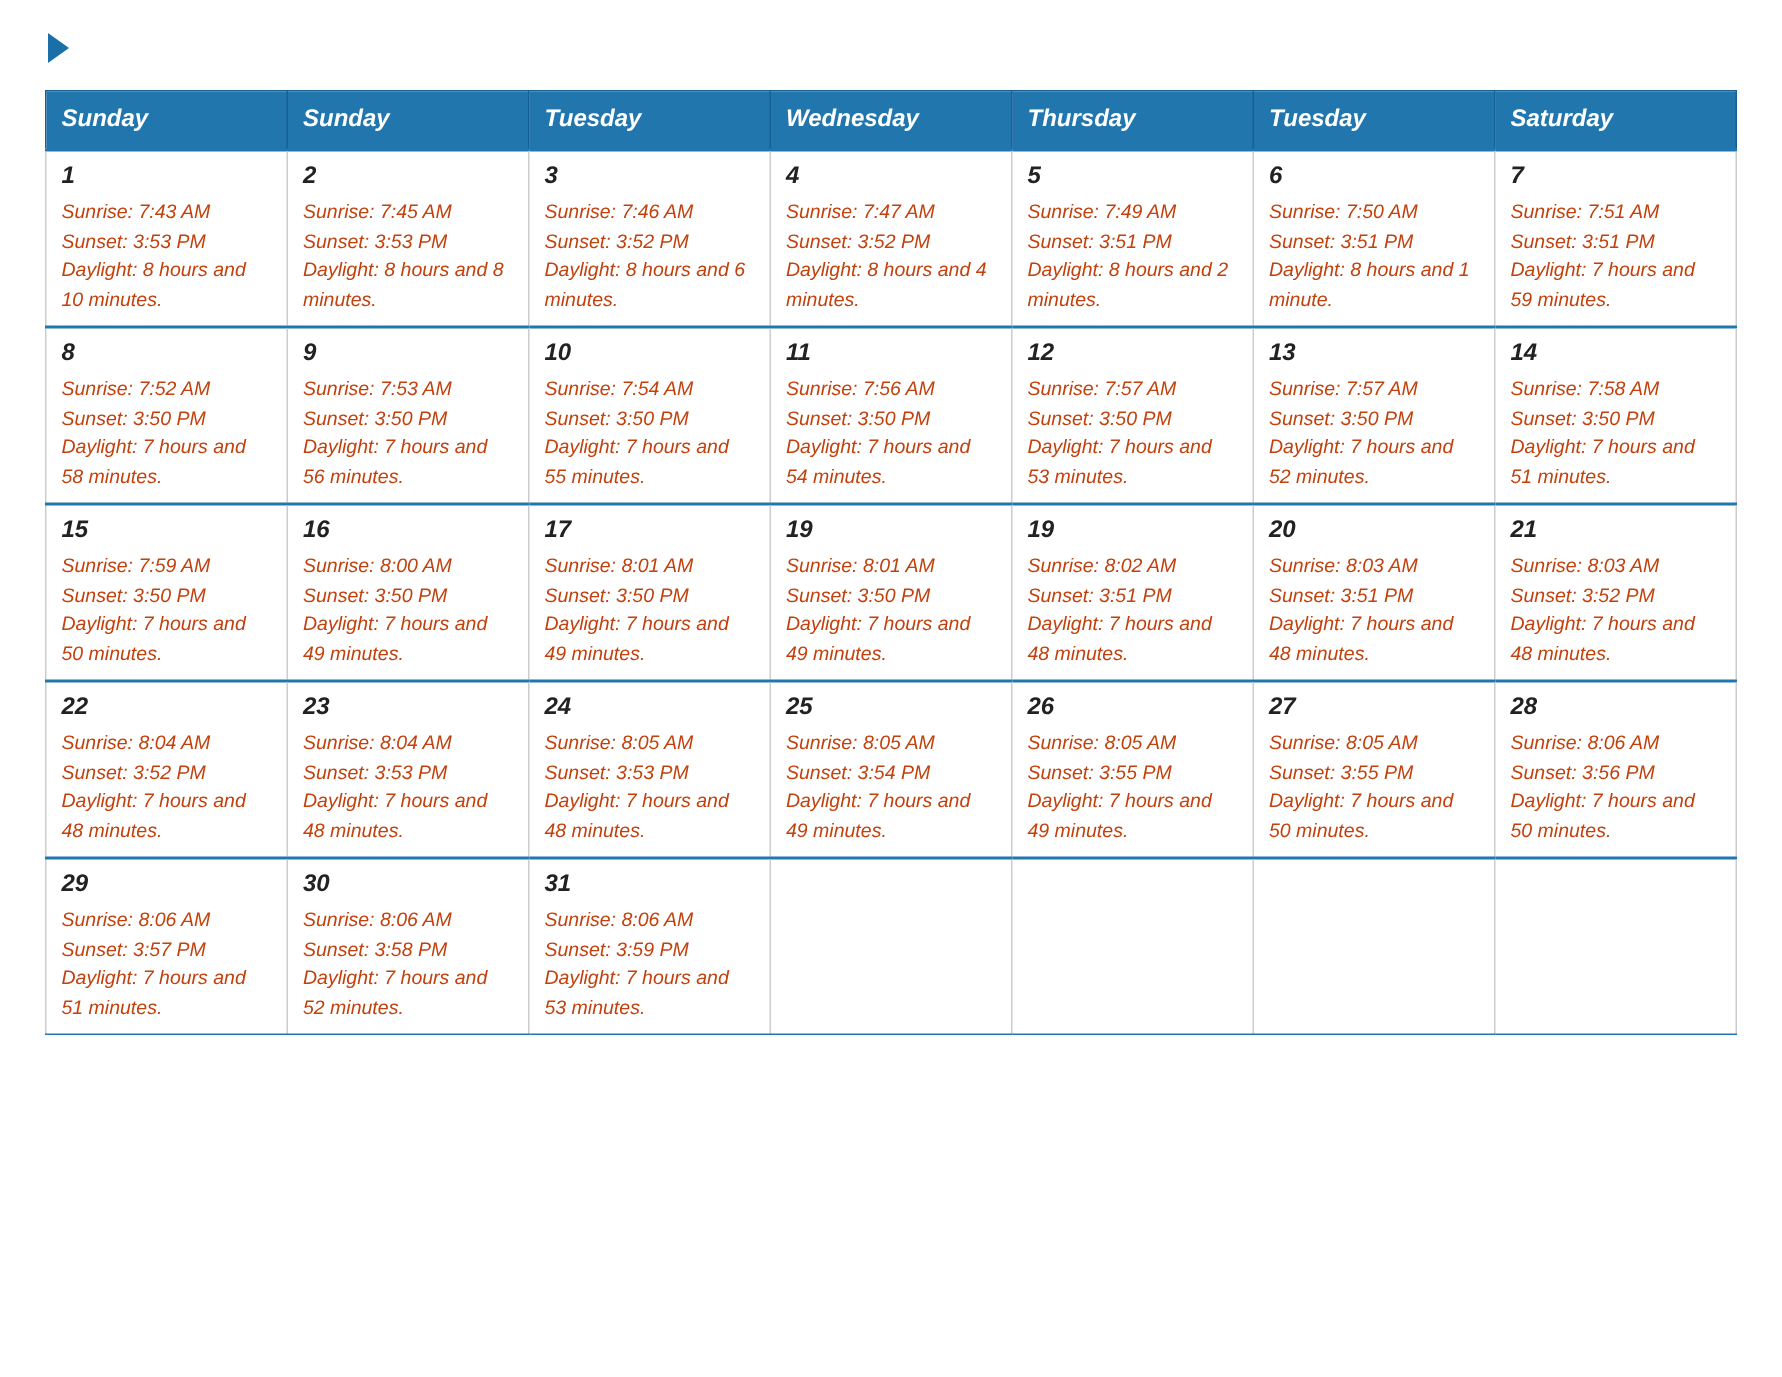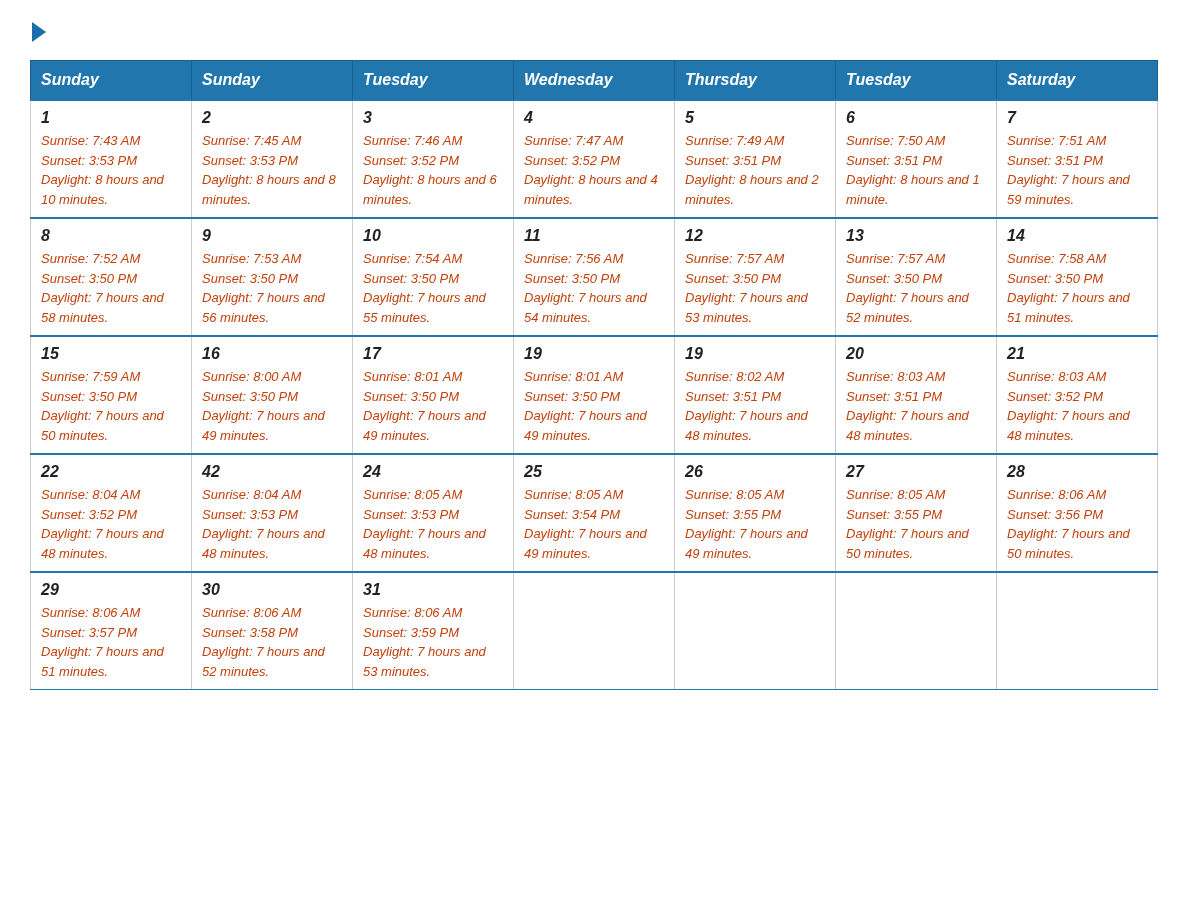--- a/index.html
+++ b/index.html
@@ -184,21 +184,21 @@
         <td><span class="day-number">19</span>
 <span class="day-info">Sunrise: 8:02 AM<br>Sunset: 3:51 PM<br>Daylight: 7 hours and 48 minutes.</span></td>
         <td><span class="day-number">20</span>
 <span class="day-info">Sunrise: 8:03 AM<br>Sunset: 3:51 PM<br>Daylight: 7 hours and 48 minutes.</span></td>
         <td><span class="day-number">21</span>
 <span class="day-info">Sunrise: 8:03 AM<br>Sunset: 3:52 PM<br>Daylight: 7 hours and 48 minutes.</span></td>
       </tr>
       <tr>
         <td><span class="day-number">22</span>
 <span class="day-info">Sunrise: 8:04 AM<br>Sunset: 3:52 PM<br>Daylight: 7 hours and 48 minutes.</span></td>
-        <td><span class="day-number">42</span>
+        <td><span class="day-number">23</span>
 <span class="day-info">Sunrise: 8:04 AM<br>Sunset: 3:53 PM<br>Daylight: 7 hours and 48 minutes.</span></td>
         <td><span class="day-number">24</span>
 <span class="day-info">Sunrise: 8:05 AM<br>Sunset: 3:53 PM<br>Daylight: 7 hours and 48 minutes.</span></td>
         <td><span class="day-number">25</span>
 <span class="day-info">Sunrise: 8:05 AM<br>Sunset: 3:54 PM<br>Daylight: 7 hours and 49 minutes.</span></td>
         <td><span class="day-number">26</span>
 <span class="day-info">Sunrise: 8:05 AM<br>Sunset: 3:55 PM<br>Daylight: 7 hours and 49 minutes.</span></td>
         <td><span class="day-number">27</span>
 <span class="day-info">Sunrise: 8:05 AM<br>Sunset: 3:55 PM<br>Daylight: 7 hours and 50 minutes.</span></td>
         <td><span class="day-number">28</span>

